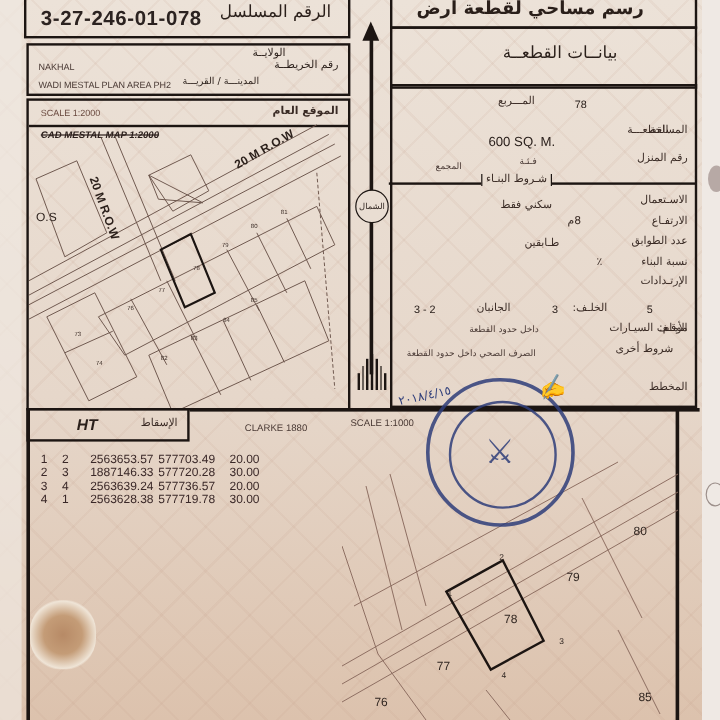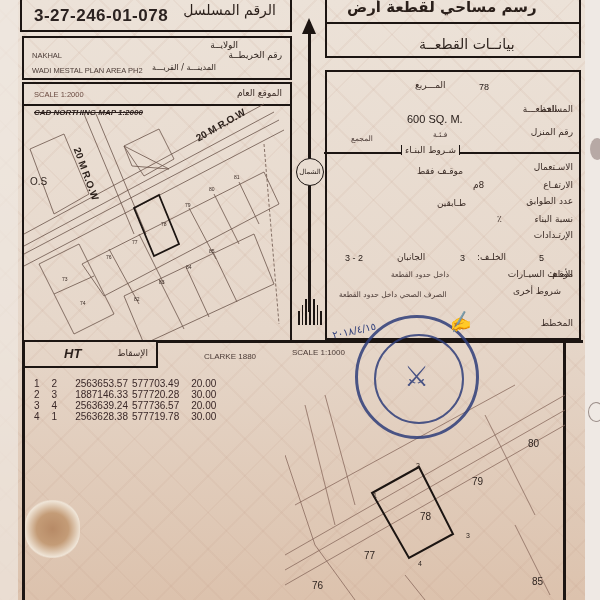--- a/index.html
+++ b/index.html
@@ -55,21 +55,21 @@
 </div>
 
 <div class="box" style="left:22px;top:36px;width:270px;height:44px;">
   <span class="t small" style="left:8px;top:13px;">NAKHAL</span>
   <span class="t small" style="left:8px;top:28px;">WADI MESTAL PLAN AREA PH2</span>
   <span class="t ar" style="right:52px;top:2px;font-size:9px;">الولايــة</span>
   <span class="t ar" style="right:8px;top:12px;font-size:9px;">رقم الخريطــة</span>
   <span class="t ar" style="right:74px;top:25px;font-size:8px;">المدينـــة / القريـــة</span>
 </div>
 
-<div class="box" style="left:325px;top:22px;width:256px;height:36px;">
+<div class="box" style="left:325px;top:22px;width:256px;height:52px;">
   <span class="t ar" style="left:92px;top:12px;font-size:14px;">بيانــات القطعــة</span>
 </div>
 
 <div class="north-arrow"></div>
 <div class="north-line"></div>
 <div class="north-circle">
     <span>الشمال</span>
   </div>
 <div class="bars">
   <span style="height:14px"></span>
@@ -82,25 +82,25 @@
 </div>
 
 <div class="box" style="left:325px;top:70px;width:256px;height:270px;">
   <span class="t ar lbl" style="right:22px;top:8px;margin-top:24px;">القطعـــة</span>
   <span class="t mid" style="left:152px;top:10px;">78</span>
   <span class="t ar lbl" style="left:88px;top:8px;">المـــربع</span>
   <span class="t ar lbl" style="right:6px;top:32px;">المساحة</span>
   <span class="t mid" style="left:80px;top:41px;font-size:11px;">600 SQ. M.</span>
   <span class="t ar lbl" style="right:6px;top:55px;">رقم المنزل</span>
   <span class="t ar small" style="left:106px;top:58px;">فـئـة</span>
-  <span class="t ar small" style="left:24px;top:62px;text-align:center;">المجمع</span>
+  <span class="t ar small" style="left:36px;top:62px;text-align:center;">المجمع</span>
   <div class="hline" style="left:-3px;top:80px;width:256px;height:1.5px;"></div>
   <span class="t ar lbl" style="left:74px;top:73px;background:#e8dcd0;padding:0 3px;border-left:1px solid #1c1512;border-right:1px solid #1c1512;"><span>شـروط البنـاء</span></span>
   <span class="t ar lbl" style="right:6px;top:90px;">الاسـتعمال</span>
-  <span class="t ar lbl" style="left:90px;top:94px;">موقـف فقط</span>
+  <span class="t ar lbl" style="left:90px;top:94px;">سكني فقط</span>
   <span class="t ar lbl" style="right:6px;top:108px;">الارتفـاع</span>
   <span class="t ar lbl" style="left:146px;top:108px;">8م</span>
   <span class="t ar lbl" style="right:6px;top:124px;">عدد الطوابق</span>
   <span class="t ar lbl" style="left:110px;top:126px;">طـابقين</span>
   <span class="t ar lbl" style="right:6px;top:142px;">نسبة البناء</span>
   <span class="t ar lbl" style="left:170px;top:142px;">٪</span>
   <span class="t ar lbl" style="right:6px;top:158px;">الإرتـدادات</span>
   <span class="t ar lbl" style="right:6px;top:197px;">الأمام:</span>
   <span class="t mid" style="left:212px;top:181px;">5</span>
   <span class="t ar lbl" style="left:150px;top:180px;">الخلـف:</span>
@@ -109,23 +109,23 @@
   <span class="t mid" style="left:18px;top:181px;">3 - 2</span>
   <span class="t ar lbl" style="right:6px;top:197px;">موقـف السيـارات</span>
   <span class="t ar small" style="left:64px;top:198px;">داخل حدود القطعة</span>
   <span class="t ar lbl" style="right:18px;top:214px;">شروط أخرى</span>
   <span class="t ar small" style="left:12px;top:218px;">الصرف الصحي داخل حدود القطعة</span>
   <span class="t ar lbl" style="right:6px;top:246px;">المخطط</span>
 </div>
 
 <div class="box" style="left:22px;top:82px;width:270px;height:260px;overflow:hidden;padding-left:20px;">
   <span class="t small" style="left:10px;top:6px;color:#6a4a40;">SCALE 1:2000</span>
-  <span class="t ar lbl" style="right:8px;top:4px;">الموقع العام</span>
+  <span class="t ar lbl" style="right:8px;top:4px;font-weight:bold;">الموقع العام</span>
   <div class="hline" style="left:0;top:20px;width:270px;height:1.5px;"></div>
-  <span class="t" style="left:10px;top:24px;font-size:8px;font-style:italic;font-weight:bold;color:#2b1f1c;text-decoration:line-through;">CAD NORTHING MAP 1:2000</span>
+  <span class="t" style="left:10px;top:24px;font-size:8px;font-style:italic;font-weight:bold;color:#2b1f1c;text-decoration:line-through;">CAD MESTAL MAP 1:2000</span>
   <svg width="270" height="260" style="position:absolute;left:0;top:0;">
     <g stroke="#6b544a" stroke-width="0.8" fill="none">
       <line x1="0" y1="150" x2="240" y2="20"></line>
       <line x1="0" y1="162" x2="250" y2="28"></line>
       <line x1="0" y1="170" x2="255" y2="36"></line>
       <line x1="0" y1="182" x2="260" y2="46"></line>
       <line x1="60" y1="30" x2="110" y2="150"></line>
       <line x1="72" y1="30" x2="122" y2="150"></line>
       <polygon points="100,62 135,45 150,75 120,92"></polygon>
       <polygon points="100,62 108,82 145,85"></polygon>

